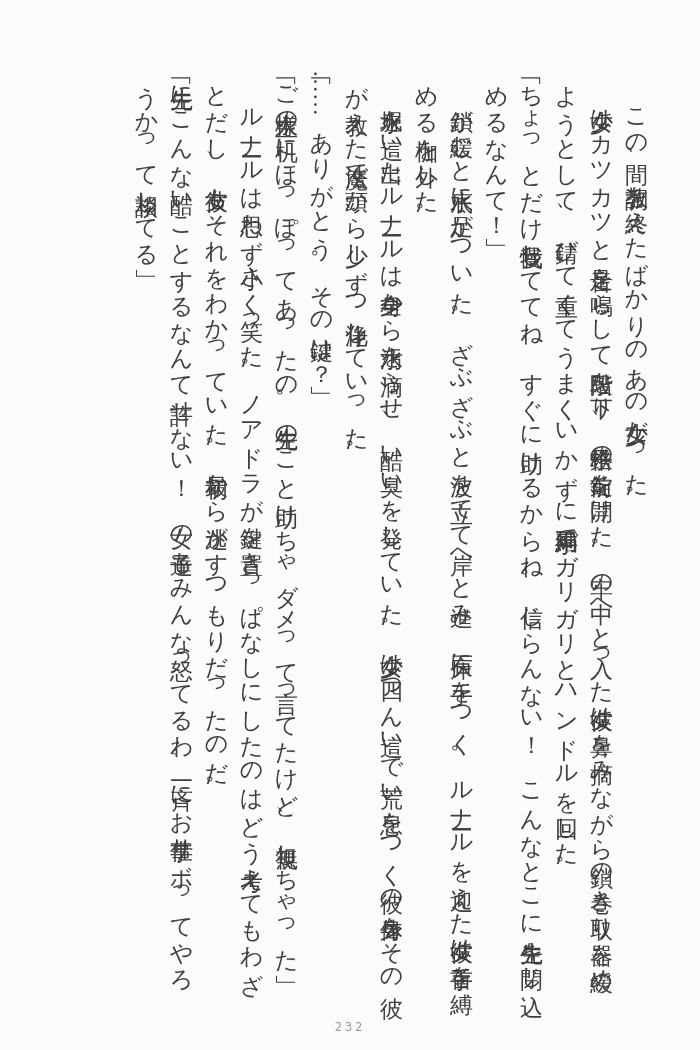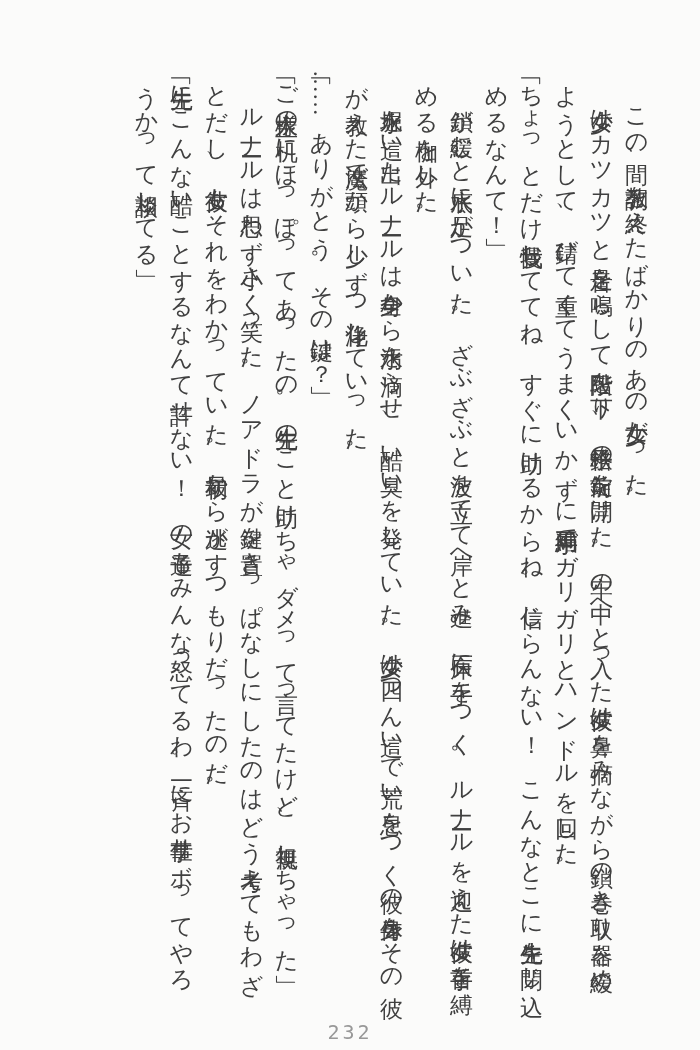--- a/index.html
+++ b/index.html
@@ -36,21 +36,21 @@
     word-break: normal;
     overflow-wrap: normal;
   }
   .page-number {
     position: absolute;
     left: 0;
     right: 0;
     top: 1020px;
     text-align: center;
     font-family: "DejaVu Sans Mono", "Liberation Mono", monospace;
-    font-size: 20px;
+    font-size: 12px;
     letter-spacing: 3px;
     color: #989898;
   }
 </style>
 </head>
 <body>
 
 <div class="page">
 
   <div class="text-block">

